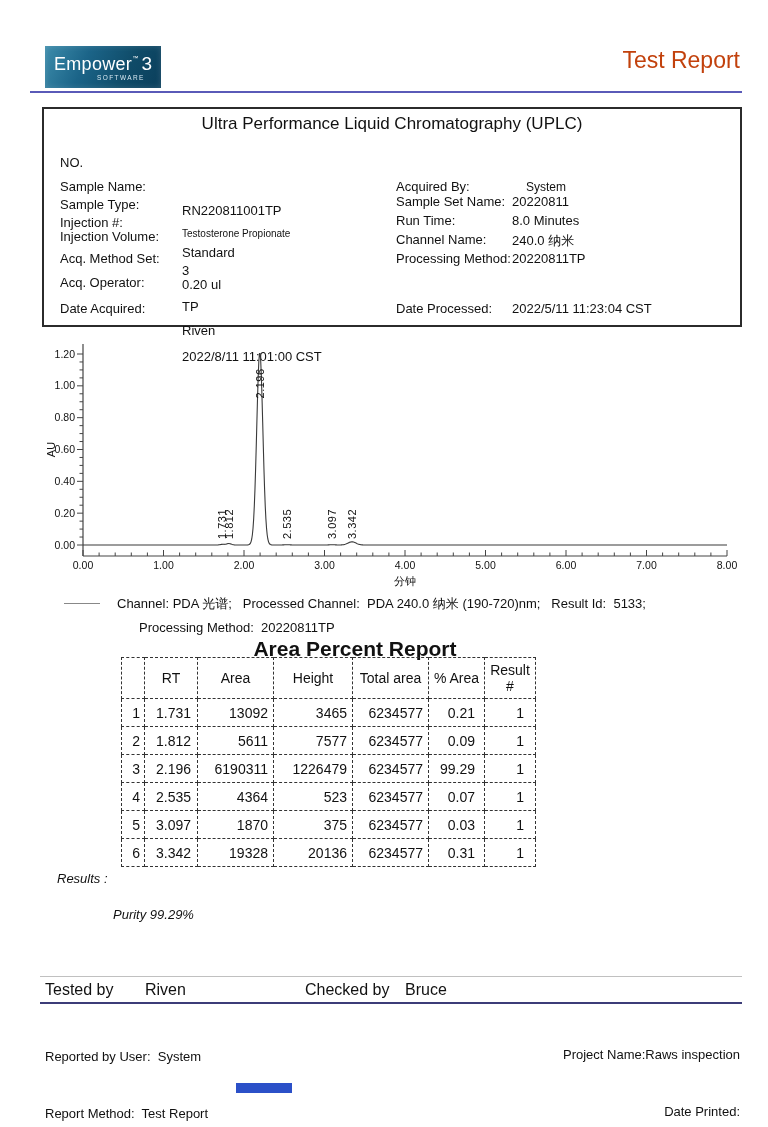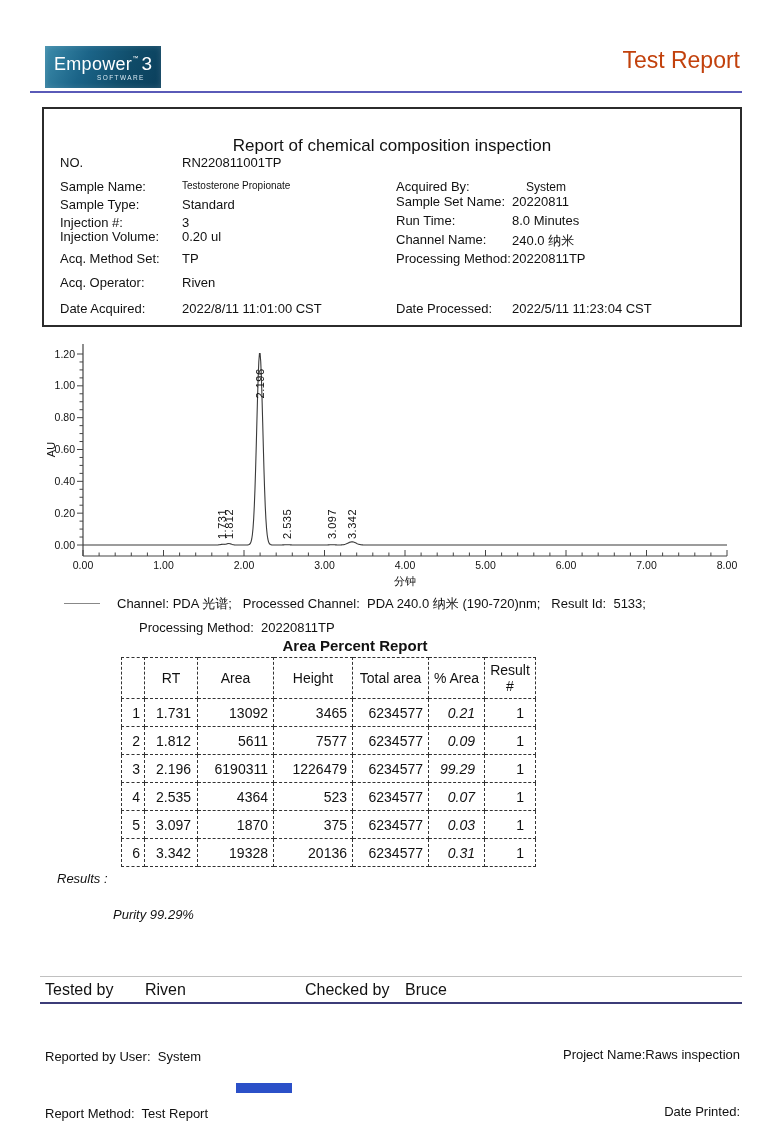--- a/index.html
+++ b/index.html
@@ -19,47 +19,47 @@
   .logo .sub{position:absolute;left:52px;top:28px;font-size:6.5px;letter-spacing:1.4px;color:#d7e8f2;}
   .test-report{position:absolute;right:28px;top:47px;font-size:23px;color:#c2410c;}
   .header-line{position:absolute;left:30px;top:91px;width:712px;height:2px;background:#5a5ab8;}
   
   .report-box{position:absolute;left:42px;top:107px;width:696px;height:216px;border:2px solid #2b2b2b;}
   .rb-title{position:absolute;left:0;width:100%;text-align:center;font-size:17px;}
   .rb-t1{top:5px;} .rb-t2{top:27px;}
   .field{position:absolute;height:16px;font-size:13px;white-space:nowrap;}
   .field .flabel{position:absolute;left:0;white-space:nowrap;}
   .field .fvalue{position:absolute;white-space:nowrap;}
-  .f-l{left:16px;} .f-l .fvalue{left:122px;}
+  .f-l{left:16px;} .f-l .fvalue{left:122px;margin-top:48px;}
   .f-r{left:352px;} .f-r .fvalue{left:116px;}
   .lf0{top:46px;} .lf1{top:70px;} .lf2{top:88px;} .lf3{top:106px;}
   .lf4{top:120px;} .lf5{top:142px;} .lf6{top:166px;} .lf7{top:192px;}
   .rf0{top:70px;} .rf1{top:85px;} .rf2{top:104px;} .rf3{top:123px;}
   .rf4{top:142px;} .rf5{top:192px;}
   .v-small{font-size:10px;top:1px;}
   .v-sys{font-size:12px;left:130px !important;top:1px;}
   
   .chart-wrap{position:absolute;left:42px;top:338px;width:700px;height:252px;}
   
   .legend{position:absolute;left:42px;top:592px;width:700px;font-size:13px;line-height:24px;}
   .legend-dash{position:absolute;left:22px;top:11px;width:36px;height:0;border-top:1.5px solid #888;}
   .legend-text{position:absolute;left:75px;top:0;white-space:pre-wrap;}
   .legend-text2{position:absolute;left:75px;top:24px;white-space:pre-wrap;margin-left:22px;}
   
-  .area-title{position:absolute;left:150px;top:637px;width:410px;text-align:center;font-size:15px;font-weight:bold;}
+  .area-title{position:absolute;left:150px;top:637px;width:410px;text-align:center;font-size:21px;font-weight:bold;}
   table.area{position:absolute;left:121px;top:657px;border-collapse:collapse;table-layout:fixed;}
   table.area th,table.area td{border:1.5px dashed #333;font-weight:normal;font-size:14px;padding:0;margin-top:8px;}
   table.area thead th{height:40px;text-align:center;line-height:16px;}
   table.area tbody td{height:27px;text-align:right;}
   .w0{width:22px;} .w1{width:52px;} .w2{width:75px;} .w3{width:78px;}
   .w4{width:75px;} .w5{width:55px;} .w6{width:50px;}
   table.area td.c0{padding-right:4px;}
   table.area td.c1{padding-right:6px;}
   table.area td.c2,table.area td.c3,table.area td.c4{padding-right:5px;}
-  table.area td.c5{padding-right:9px;font-style:italic;}
+  table.area td.c5{padding-right:9px;}
   table.area td.c6{padding-right:11px;}
   
   .results{position:absolute;left:57px;top:871px;font-size:13px;font-style:italic;}
   .results .rv{position:absolute;left:56px;white-space:nowrap;margin-top:36px;}
   
   .sig-topline{position:absolute;left:40px;top:976px;width:702px;height:1px;background:#c0c0c0;}
   .sig{position:absolute;top:981px;font-size:16px;white-space:nowrap;}
   .sig-l1{left:45px;} .sig-v1{left:145px;} .sig-l2{left:305px;} .sig-v2{left:405px;}
   .footer-line{position:absolute;left:40px;top:1002px;width:702px;height:2px;background:#3c3c78;}
   .foot-left{position:absolute;left:45px;top:1009px;font-size:13px;line-height:19px;white-space:pre-wrap;}
@@ -70,21 +70,21 @@
 <body>
 
 <div class="logo">
   <div class="l1"><span>Empower</span><span class="tm">™</span><span class="num">3</span></div>
   <div class="sub">SOFTWARE</div>
 </div>
 <div class="test-report">Test Report</div>
 <div class="header-line"></div>
 
 <div class="report-box">
-  <div class="rb-title rb-t2">Report of chemical composition inspection</div>
+  <div class="rb-title rb-t1">Ultra Performance Liquid Chromatography (UPLC)</div>
 
   <div class="field f-l lf0">
       <span class="flabel">NO.</span>
       <span class="fvalue">RN220811001TP</span>
     </div>
   <div class="field f-l lf1">
       <span class="flabel">Sample Name:</span>
       <span class="fvalue v-small">Testosterone Propionate</span>
     </div>
   <div class="field f-l lf2">

